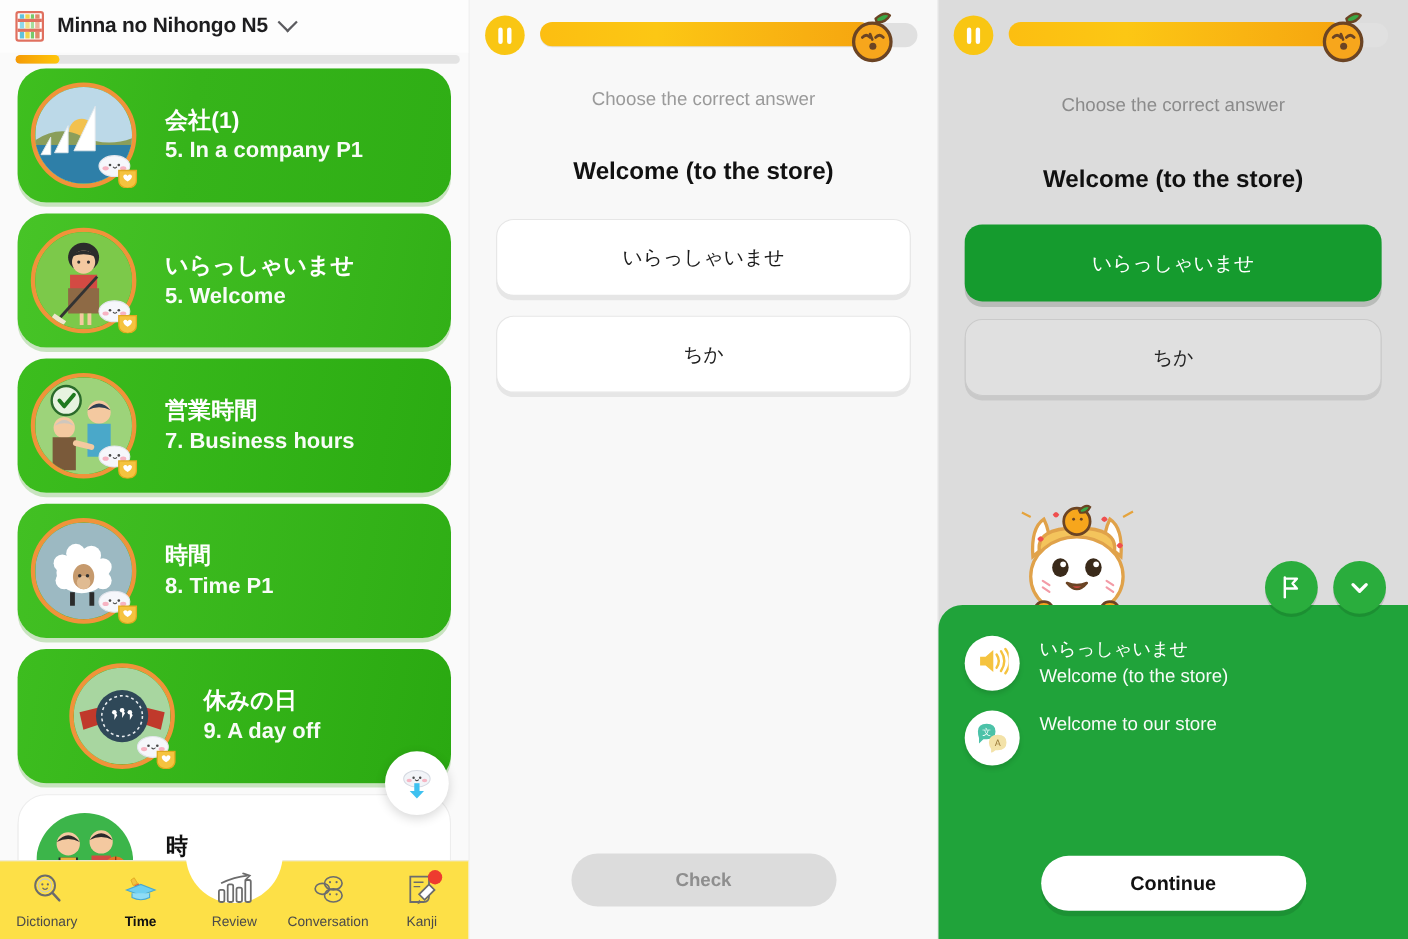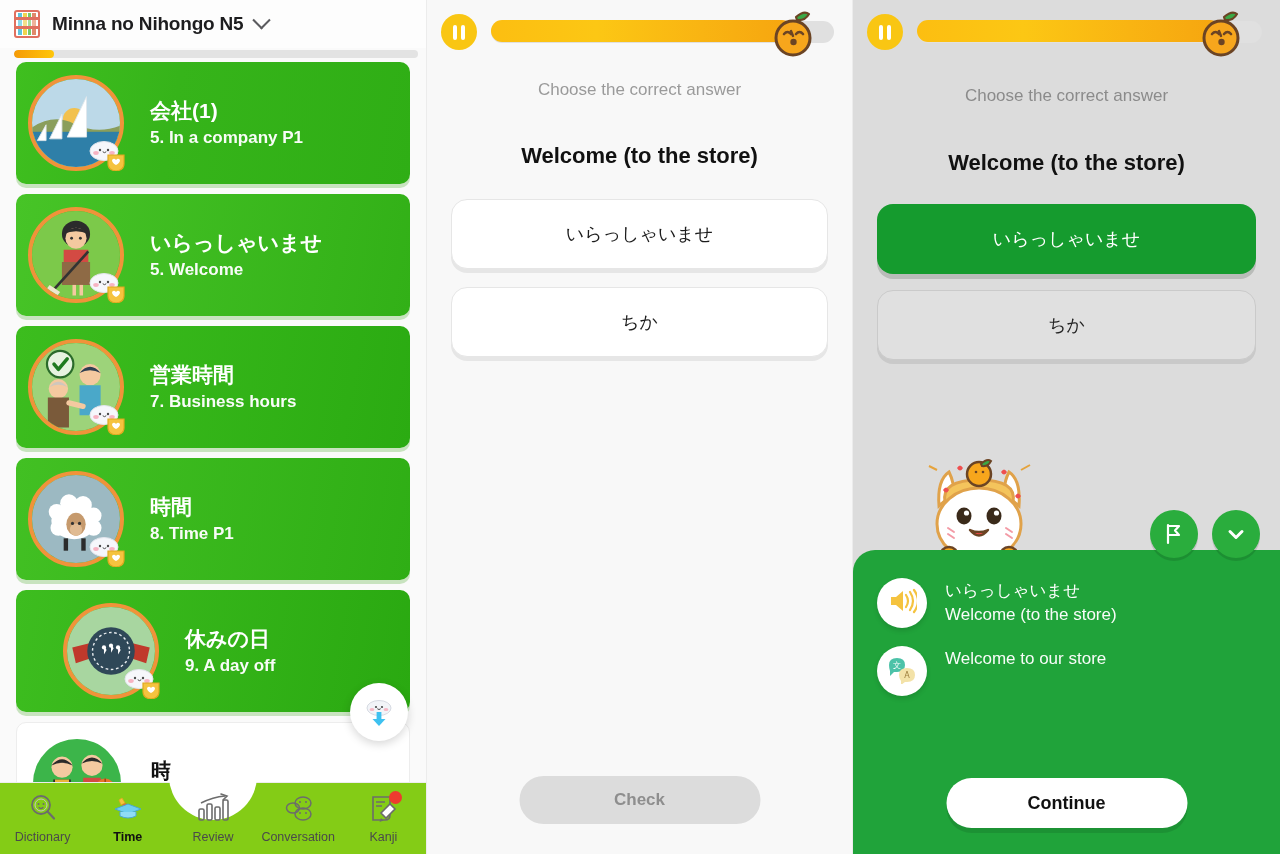--- a/index.html
+++ b/index.html
@@ -48,21 +48,21 @@
   .p1-progress-fill {
     height: 100%; border-radius: 5px;
     background: linear-gradient(90deg,#f59a06 0%, #ffc60a 100%);
   }
   .p1-list {
     position: absolute; top: 62px; left: 0; right: 0; bottom: 0;
     padding: 0 16px; overflow: hidden;
   }
   .lesson-card {
     position: relative; height: 122px; margin-bottom: 10px;
-    border-radius: 10px;
+    border-radius: 26px;
     background: linear-gradient(100deg,#3fbf1f 0%, #36b41a 40%, #2fae15 100%);
     box-shadow: 0 4px 0 rgba(140,200,120,0.45);
     display: flex; align-items: center; padding-left: 12px; overflow: hidden;
   }
   .lesson-card.c2 { background: linear-gradient(100deg,#47c427 0%,#32b017 100%); }
   .lesson-card.c3 { background: linear-gradient(100deg,#3cbd1e 0%,#2bab12 100%); }
   .lesson-card.c4 { background: linear-gradient(100deg,#42c023 0%,#2fae15 100%); }
   .lesson-card.c5 { background: linear-gradient(100deg,#3dbd1f 0%,#2aa911 100%); padding-left: 47px; }
   .lesson-card.locked {
     background: #ffffff; box-shadow: 0 2px 0 rgba(0,0,0,0.06);
@@ -75,34 +75,34 @@
   }
   .lc-thumb .inner {
     position: absolute; inset: 0; border-radius: 50%; overflow: hidden;
   }
   .lesson-card.locked .lc-thumb { border-color: transparent; }
   .lc-badge {
     position: absolute; right: -8px; bottom: -4px; width: 42px; height: 34px;
   }
   .lc-text { margin-left: 26px; color: #fff; }
   .lc-jp { font-size: 21px; font-weight: bold; line-height: 1.25; }
-  .lc-en { font-size: 17px; font-weight: bold; margin-top: 3px; opacity: .97; }
+  .lc-en { font-size: 20px; font-weight: bold; margin-top: 3px; opacity: .97; }
   .lesson-card.locked .lc-text { color: #222; }
   .lesson-card.locked .lc-jp { color: #111; }
 
   .scroll-fab {
     position: absolute; right: 18px; bottom: 113px;
     width: 58px; height: 58px; border-radius: 50%; background: #fff;
     box-shadow: 0 3px 10px rgba(0,0,0,0.16);
     display: flex; align-items: center; justify-content: center; z-index: 12;
   }
 
   .p1-tabbar {
     position: absolute; left: 0; right: 0; bottom: 0; height: 72px;
-    background: #84cc16; border-top: 1px solid #ededed;
+    background: #fde047; border-top: 1px solid #ededed;
     display: flex; align-items: center; z-index: 20;
   }
   .tab-item {
     flex: 1; display: flex; flex-direction: column; align-items: center; gap: 3px;
     position: relative;
   }
   .tab-item .tlabel { font-size: 12.5px; color: #4a4a4a; }
   .tab-item.active .tlabel { color: #111; font-weight: bold; }
   .tab-hump {
     position: absolute; left: 50%; transform: translateX(-50%); bottom: 24px;

